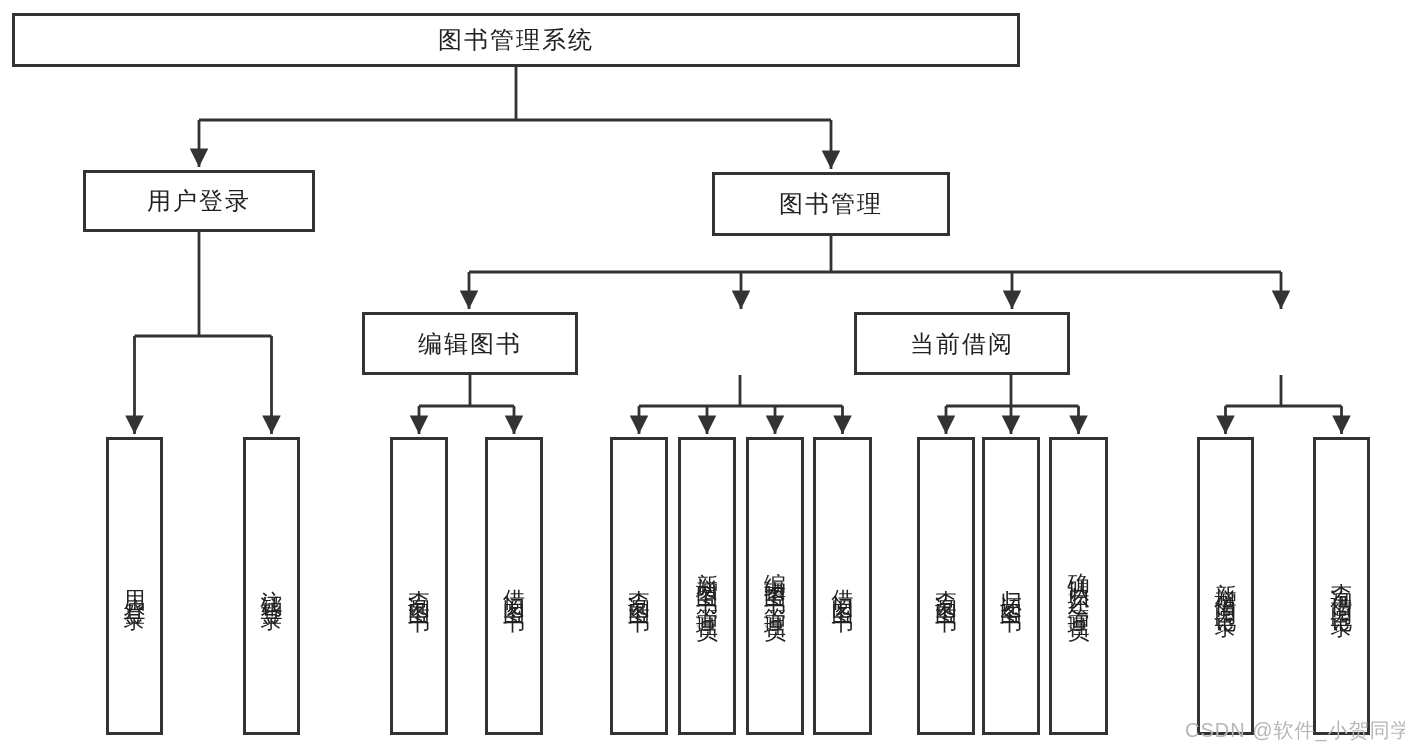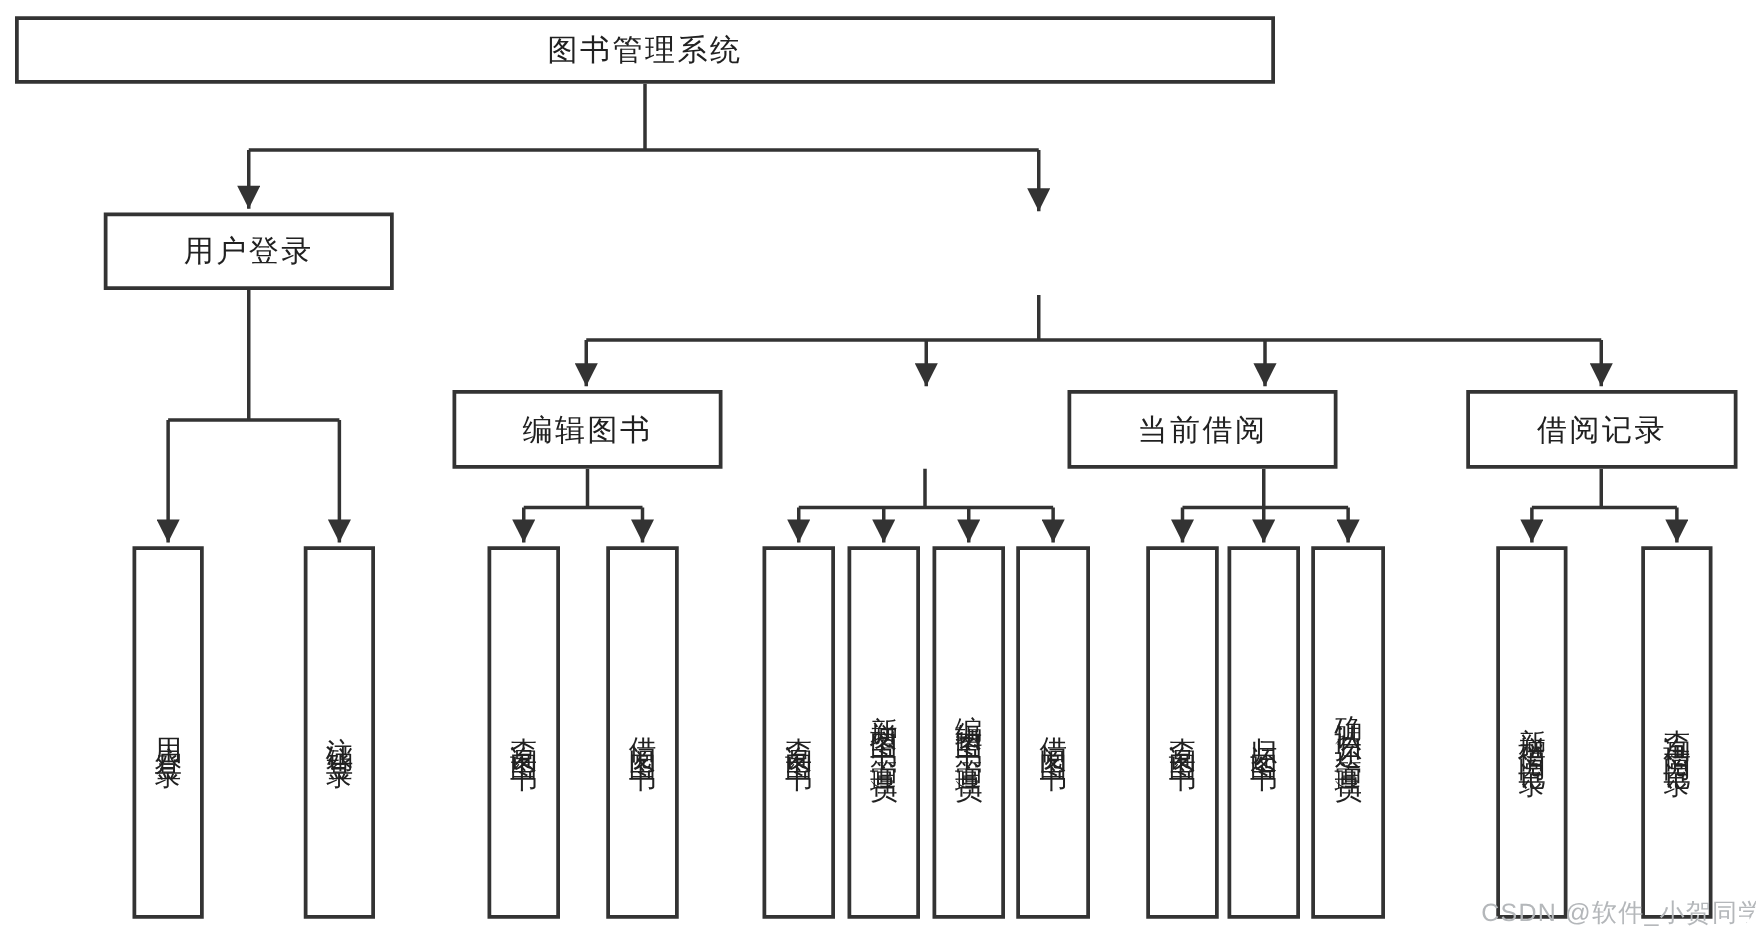--- a/index.html
+++ b/index.html
@@ -3,21 +3,20 @@
 <meta charset="utf-8">
 <style>
   html, body { margin: 0; padding: 0; background: #ffffff; }
   #canvas {
     position: relative;
     width: 1405px;
     height: 747px;
     background: #ffffff;
     font-family: "Liberation Sans", "DejaVu Sans", sans-serif;
     overflow: hidden;
-    border-radius: 28px;
   }
   #wires { position: absolute; left: 0; top: 0; width: 1405px; height: 747px; }
   .node {
     position: absolute;
     box-sizing: border-box;
     border: 3px solid #333333;
     background: #ffffff;
     display: flex;
     align-items: center;
     justify-content: center;
@@ -91,29 +90,29 @@
     </g>
   </svg>
 
   <div class="node h" style="left:12px;top:13px;width:1008px;height:54px">
     <span>图书管理系统</span>
   </div>
 
   <div class="node h" style="left:83px;top:170px;width:232px;height:62px">
     <span>用户登录</span>
   </div>
+  <div class="node h" style="left:712px;top:172px;width:238px;height:64px">
+    <span>图书管理</span>
+  </div>
 
   <div class="node h" style="left:362px;top:312px;width:216px;height:63px">
     <span>编辑图书</span>
   </div>
   <div class="node h" style="left:854px;top:312px;width:216px;height:63px">
     <span>当前借阅</span>
-  </div>
-  <div class="node h" style="left:1173px;top:312px;width:217px;height:63px">
-    <span>借阅记录</span>
   </div>
 
   <div class="node v leaf" style="left:106px;width:57px">
     <span class="vtext">用户登录</span>
   </div>
   <div class="node v leaf" style="left:243px;width:57px">
     <span class="vtext">注销登录</span>
   </div>
 
   <div class="node v leaf" style="left:390px;width:58px">

